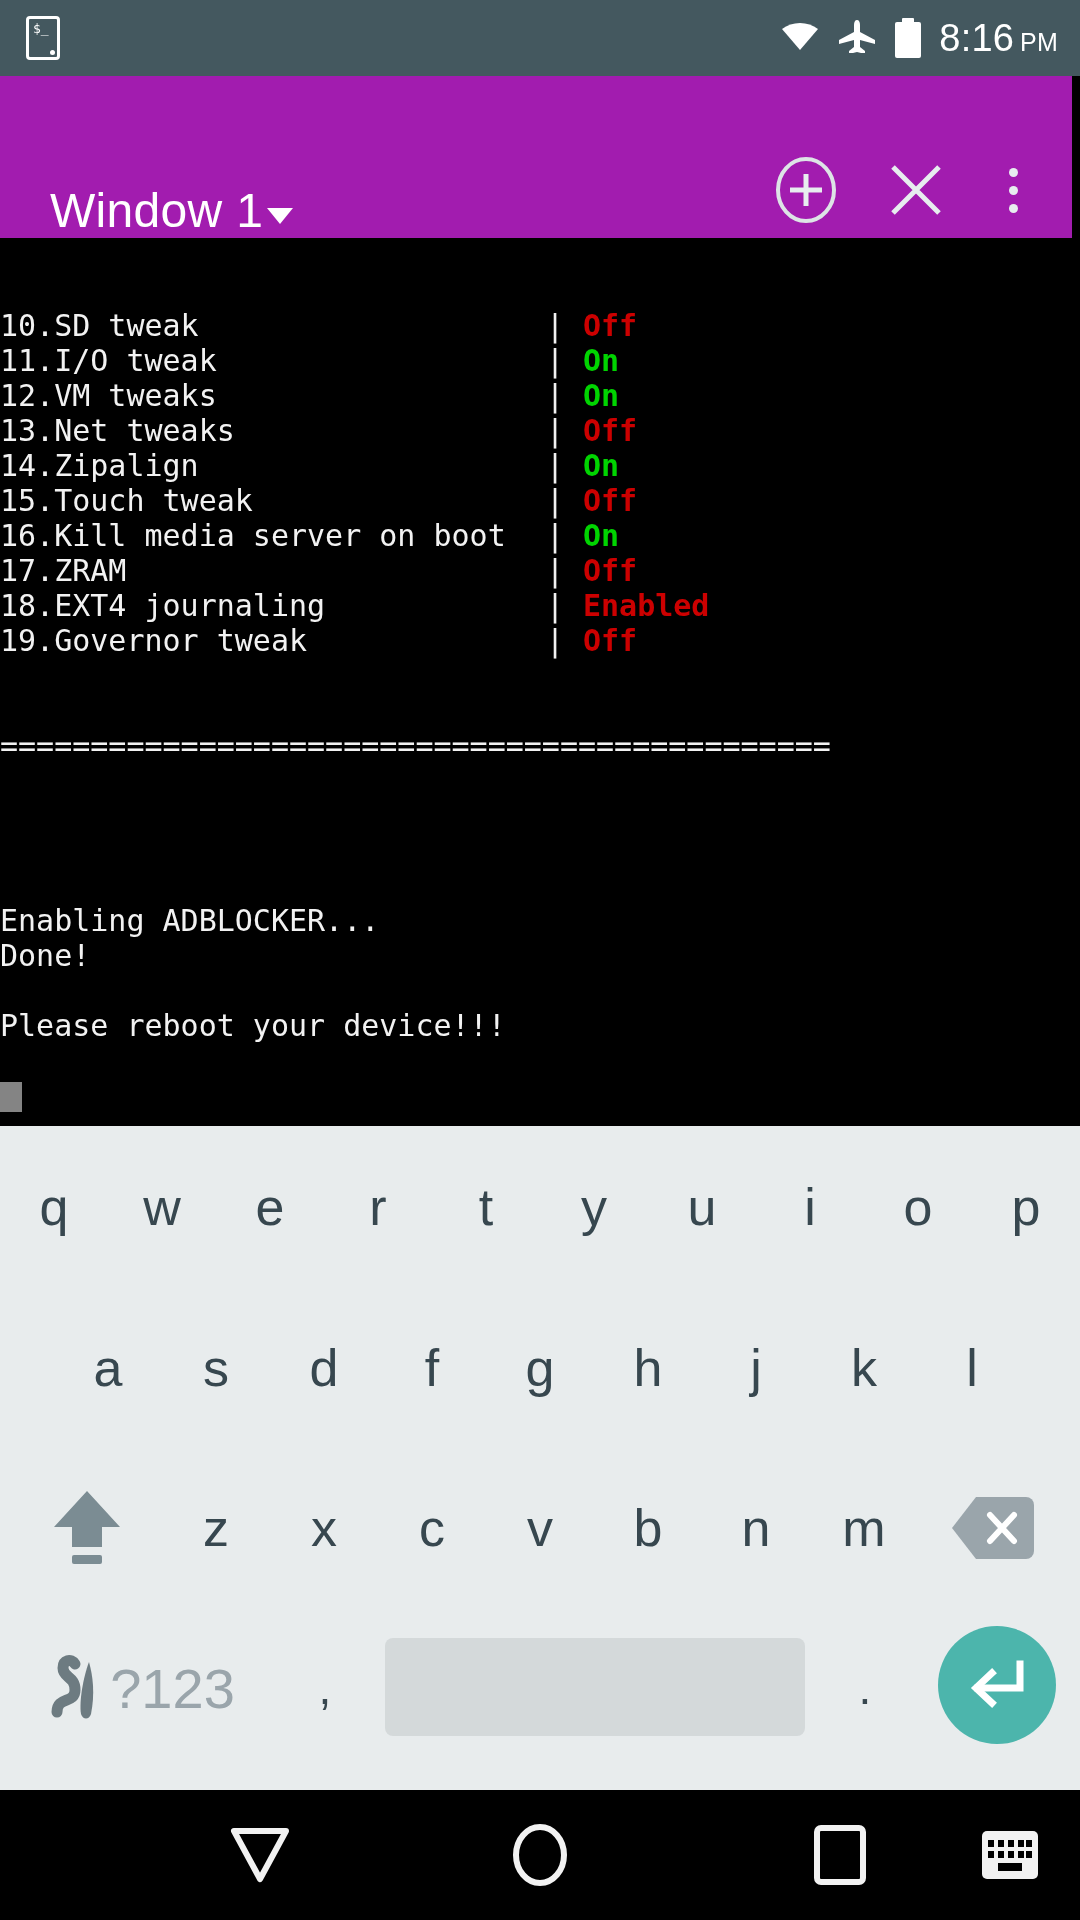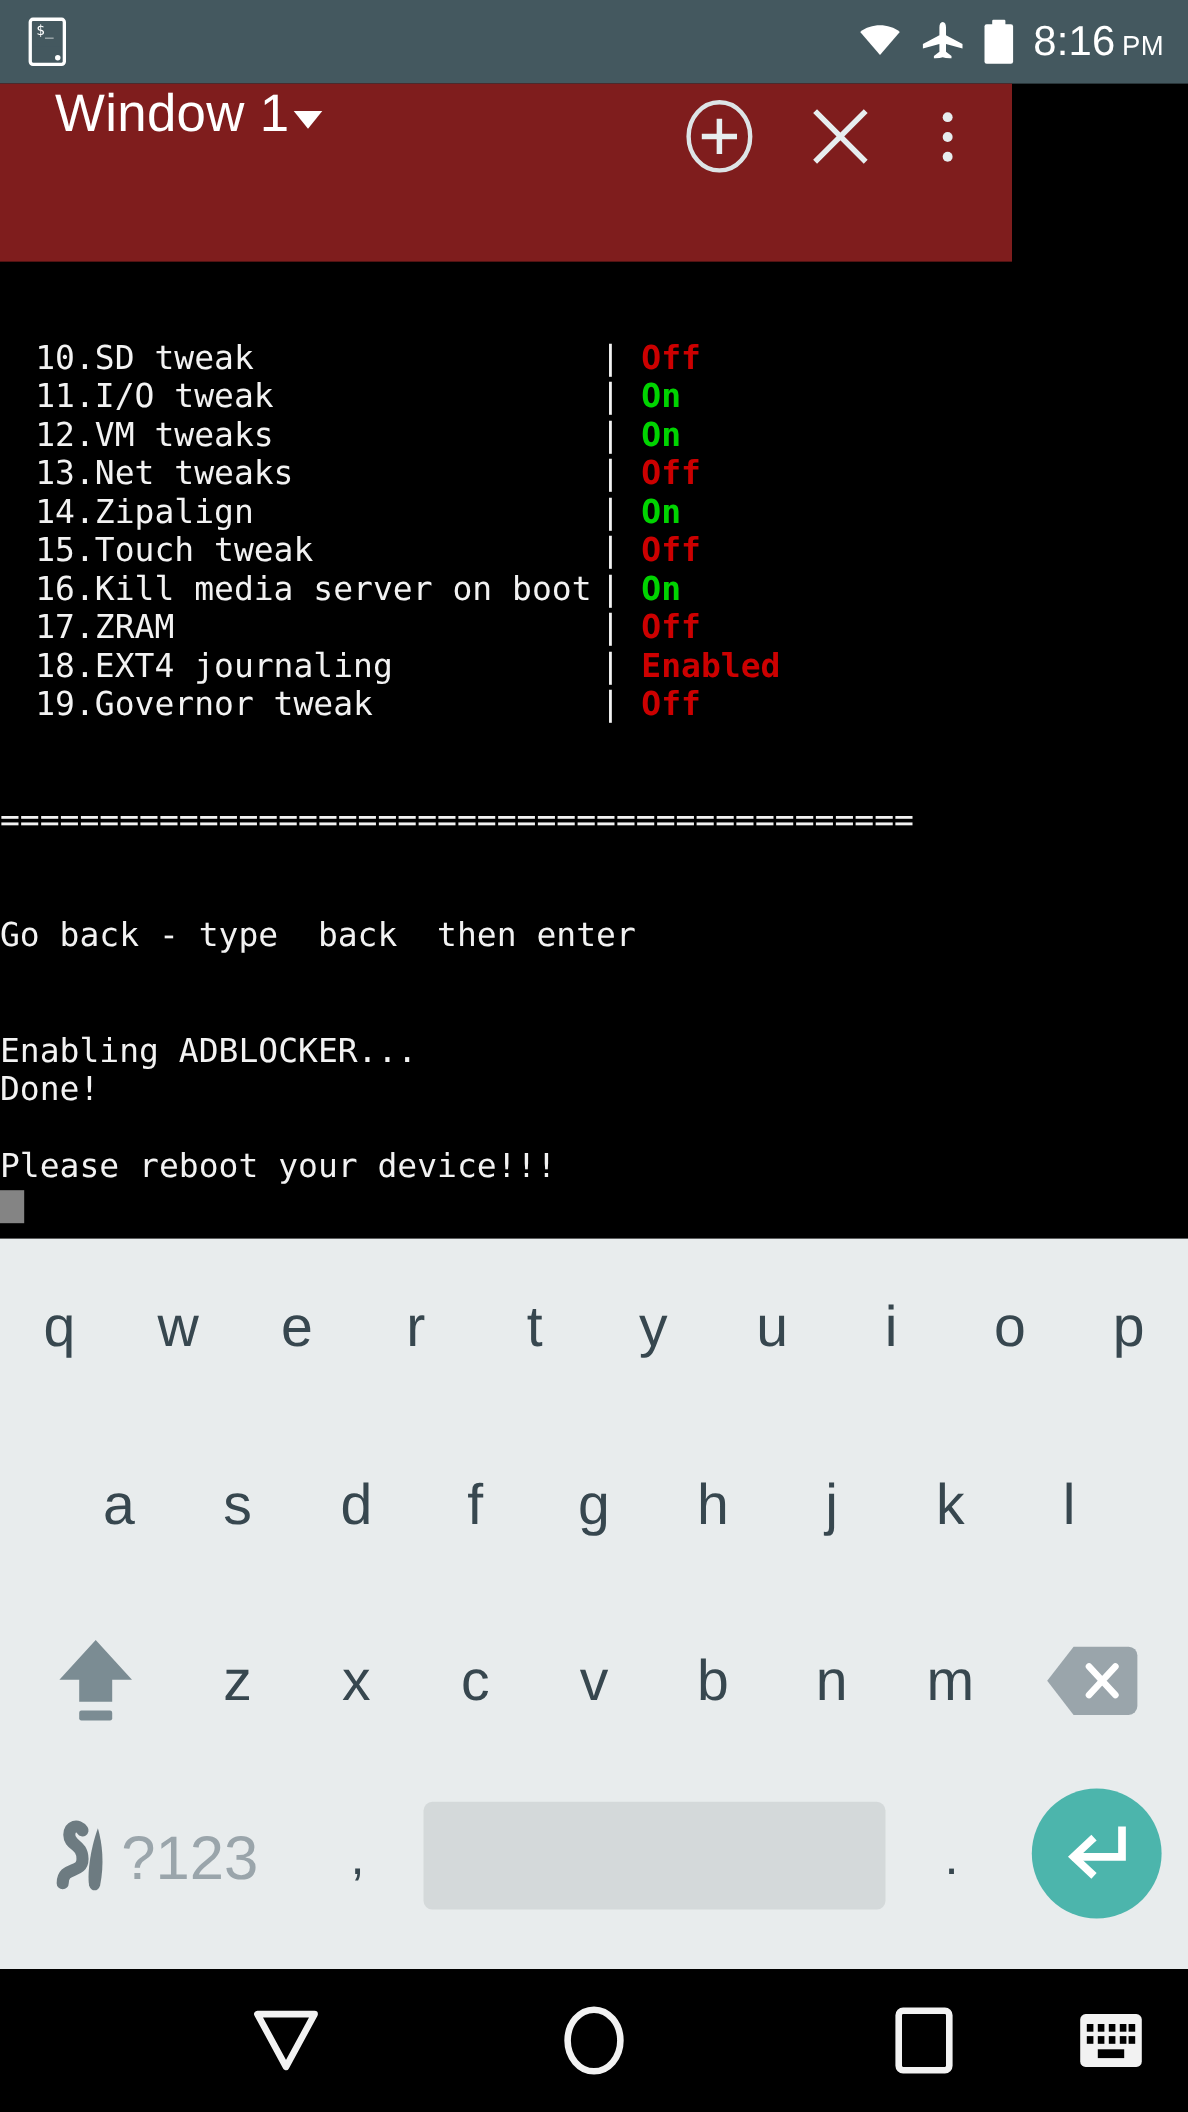--- a/index.html
+++ b/index.html
@@ -38,22 +38,22 @@
   .ic-batt { width:26px; height:40px; position:relative; }
   .ic-batt .nub { position:absolute; left:7px; top:0; width:12px; height:5px; background:#fff; border-radius:1px 1px 0 0;}
   .ic-batt .shell { position:absolute; left:0; top:4px; width:26px; height:36px; background:#fff; border-radius:2px; }
   .clock {
     color:#fff; font-size:38px; font-weight:400; letter-spacing:0.2px; display:flex; align-items:baseline; gap:6px;justify-content:flex-end;
   }
   .clock .ampm { font-size:25px; }
 
   
   .appbar {
-    position:absolute; left:0; top:76px; width:920px; height:162px;
-    background:#7f1d1d; display:flex; align-items:flex-start;
+    position:absolute; left:0; top:76px; width:1072px; height:162px;
+    background:#a21caf; display:flex; align-items:flex-end;
   }
   .appbar .title {
     color:#fff; font-size:48px; font-weight:400; padding-left:50px; letter-spacing:0.3px;
     display:flex; align-items:center;
   }
   .caret {
     width:0; height:0; border-left:13px solid transparent; border-right:13px solid transparent;
     border-top:16px solid #fff; margin-left:4px; margin-top:10px;
   }
   .appbar .actions { margin-left:auto; display:flex; align-items:center; padding-right:24px; gap:14px; }
@@ -64,21 +64,21 @@
 
   
   .terminal {
     position:absolute; left:0; top:238px; width:1080px; height:888px;
     background:#000; overflow:hidden;
     font-family:"DejaVu Sans Mono", monospace;
     font-size:30px; line-height:35px; color:#f2f2f2;
     white-space:pre;
   }
   .tline { height:35px; display:flex; align-items:center; }
-  .tline .lbl { display:inline-block;margin-left:32px; }
+  .tline .lbl { display:inline-block; }
   .sep { color:#f2f2f2; }
   .val-on  { color:#00d400; font-weight:bold; }
   .val-off { color:#cc0000; font-weight:bold; }
   .menu-grid { position:relative; }
   .col-sep { position:absolute; left:546px; }
   .col-val { position:absolute; left:583px; }
   .rule { color:#f2f2f2; letter-spacing:0px; }
   .blank { height:35px; }
   .cursor {
     position:absolute; left:0; bottom:14px; width:22px; height:30px; background:#848484;
@@ -183,21 +183,21 @@
             <i></i>
             <i></i>
           </span>
       </div>
     </div>
   </div>
 
   <div class="terminal">
     <div class="menu-grid" id="menu-list"><div class="tline" style="position: relative;"><span class="lbl">10.SD tweak</span><span class="sep col-sep" style="position: absolute;">|</span><span class="col-val val-off" style="position: absolute;">Off</span></div><div class="tline" style="position: relative;"><span class="lbl">11.I/O tweak</span><span class="sep col-sep" style="position: absolute;">|</span><span class="col-val val-on" style="position: absolute;">On</span></div><div class="tline" style="position: relative;"><span class="lbl">12.VM tweaks</span><span class="sep col-sep" style="position: absolute;">|</span><span class="col-val val-on" style="position: absolute;">On</span></div><div class="tline" style="position: relative;"><span class="lbl">13.Net tweaks</span><span class="sep col-sep" style="position: absolute;">|</span><span class="col-val val-off" style="position: absolute;">Off</span></div><div class="tline" style="position: relative;"><span class="lbl">14.Zipalign</span><span class="sep col-sep" style="position: absolute;">|</span><span class="col-val val-on" style="position: absolute;">On</span></div><div class="tline" style="position: relative;"><span class="lbl">15.Touch tweak</span><span class="sep col-sep" style="position: absolute;">|</span><span class="col-val val-off" style="position: absolute;">Off</span></div><div class="tline" style="position: relative;"><span class="lbl">16.Kill media server on boot</span><span class="sep col-sep" style="position: absolute;">|</span><span class="col-val val-on" style="position: absolute;">On</span></div><div class="tline" style="position: relative;"><span class="lbl">17.ZRAM</span><span class="sep col-sep" style="position: absolute;">|</span><span class="col-val val-off" style="position: absolute;">Off</span></div><div class="tline" style="position: relative;"><span class="lbl">18.EXT4 journaling</span><span class="sep col-sep" style="position: absolute;">|</span><span class="col-val val-off" style="position: absolute;">Enabled</span></div><div class="tline" style="position: relative;"><span class="lbl">19.Governor tweak</span><span class="sep col-sep" style="position: absolute;">|</span><span class="col-val val-off" style="position: absolute;">Off</span></div></div>
     <div class="tline rule">==============================================</div>
-    <div id="term-log"><div class="tline">Go back - type  back  then enter</div><div class="blank"></div><div class="blank"></div><div class="tline">Enabling ADBLOCKER...</div><div class="tline">Done!</div><div class="blank"></div><div class="tline">Please reboot your device!!!</div><div class="blank"></div></div>
+    <div id="term-log"><div class="blank"></div><div class="blank"></div><div class="tline">Enabling ADBLOCKER...</div><div class="tline">Done!</div><div class="blank"></div><div class="tline">Please reboot your device!!!</div><div class="blank"></div></div>
     <div class="cursor"></div>
   </div>
 
   <div class="keyboard">
     <div class="krow r1" id="kb-row1">
         <div class="key" style="left: 0px; width: 108px;">q</div>
         <div class="key" style="left: 108px; width: 108px;">w</div>
         <div class="key" style="left: 216px; width: 108px;">e</div>
         <div class="key" style="left: 324px; width: 108px;">r</div>
         <div class="key" style="left: 432px; width: 108px;">t</div>

